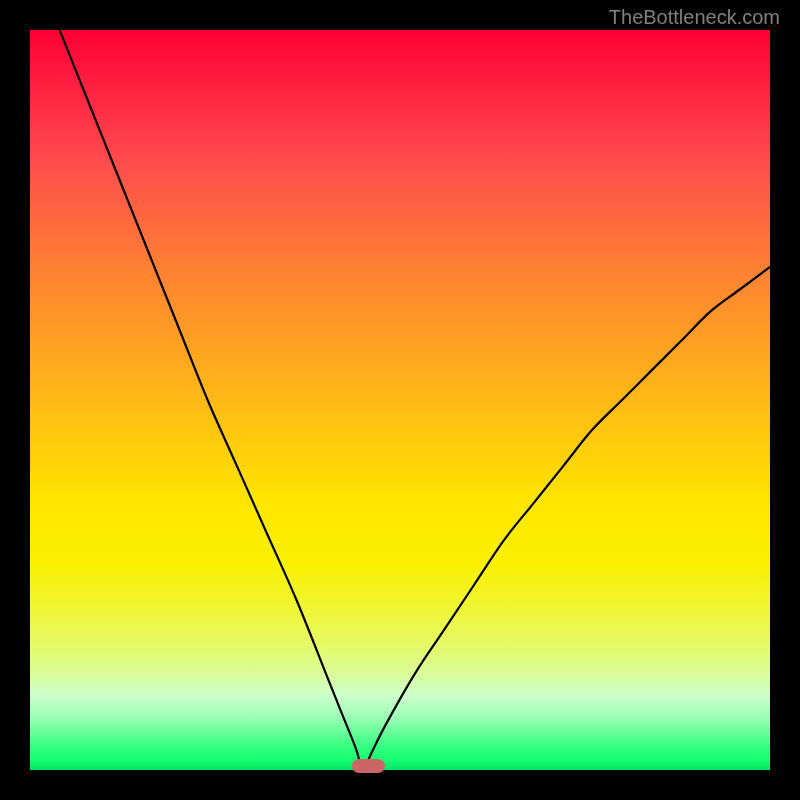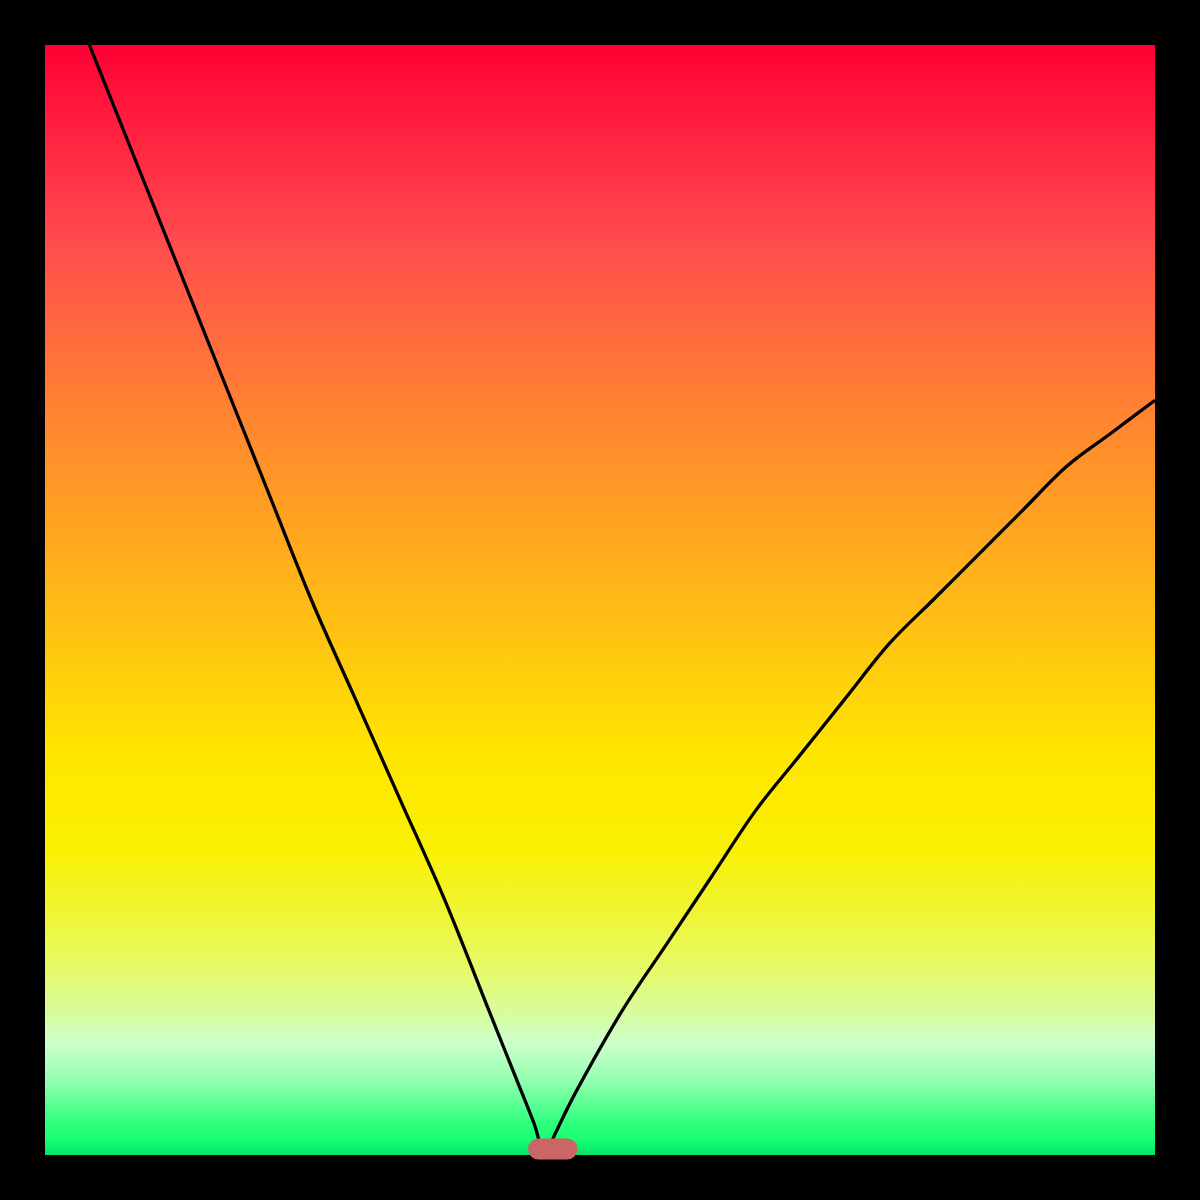--- a/index.html
+++ b/index.html
@@ -78,13 +78,14 @@
 
 <div class="chart-frame">
   <div class="plot-area"></div>
 
   <svg class="curve-svg" viewBox="0 0 740 740" preserveAspectRatio="none">
     <path id="curve-path" fill="none" stroke="#000000" stroke-width="2.2" d="M 29.6,0 C 34.53333333333333,12.333333333333334 49.333333333333336,49.33333333333333 59.2,74 C 69.06666666666666,98.66666666666667 78.93333333333334,123.33333333333333 88.8,148 C 98.66666666666666,172.66666666666666 108.53333333333333,197.33333333333334 118.4,222 C 128.26666666666668,246.66666666666666 138.13333333333333,271.3333333333333 148,296 C 157.86666666666667,320.6666666666667 167.73333333333332,346.56666666666666 177.6,370 C 187.46666666666667,393.43333333333334 197.33333333333334,414.40000000000003 207.20000000000002,436.6 C 217.0666666666667,458.8 226.93333333333334,481 236.8,503.2 C 246.66666666666669,525.4 256.5333333333333,546.3666666666667 266.4,569.8 C 276.26666666666665,593.2333333333332 288.6,625.3 296,643.8 C 303.4,662.3 305.8666666666667,668.4666666666666 310.8,680.8 C 315.73333333333335,693.1333333333333 321.90000000000003,707.9333333333333 325.6,717.8 C 329.3,727.6666666666666 330.5333333333333,738.7666666666667 333,740 C 335.4666666666667,741.2333333333333 336.70000000000005,732.6 340.40000000000003,725.2 C 344.1,717.8000000000001 347.8,709.1666666666667 355.2,695.6 C 362.59999999999997,682.0333333333333 374.93333333333334,659.8333333333333 384.8,643.8 C 394.6666666666667,627.7666666666667 404.53333333333336,614.1999999999999 414.40000000000003,599.4 C 424.2666666666667,584.6 434.1333333333333,569.8 444,555 C 453.8666666666667,540.2 463.73333333333335,524.1666666666667 473.6,510.6 C 483.4666666666667,497.03333333333336 493.33333333333337,485.93333333333334 503.20000000000005,473.6 C 513.0666666666667,461.2666666666667 522.9333333333333,448.9333333333334 532.8,436.6 C 542.6666666666666,424.26666666666665 552.5333333333333,410.7 562.4,399.59999999999997 C 572.2666666666667,388.49999999999994 582.1333333333333,379.8666666666667 592,370 C 601.8666666666667,360.1333333333333 611.7333333333333,350.26666666666665 621.6,340.4 C 631.4666666666667,330.5333333333333 641.3333333333334,320.6666666666667 651.2,310.8 C 661.0666666666667,300.93333333333334 670.9333333333334,289.8333333333333 680.8000000000001,281.2 C 690.6666666666667,272.56666666666666 700.5333333333333,266.4 710.4,259 C 720.2666666666667,251.6 735.0666666666666,240.49999999999997 740,236.79999999999995"></path>
   </svg>
 
   <div id="marker" class="marker" style="left: 351.9px; width: 33.3px; top: 759.3px; background: rgb(204, 102, 102);"></div>
 
+  <div class="watermark">TheBottleneck.com</div>
 </div>
 
 </body></html>

